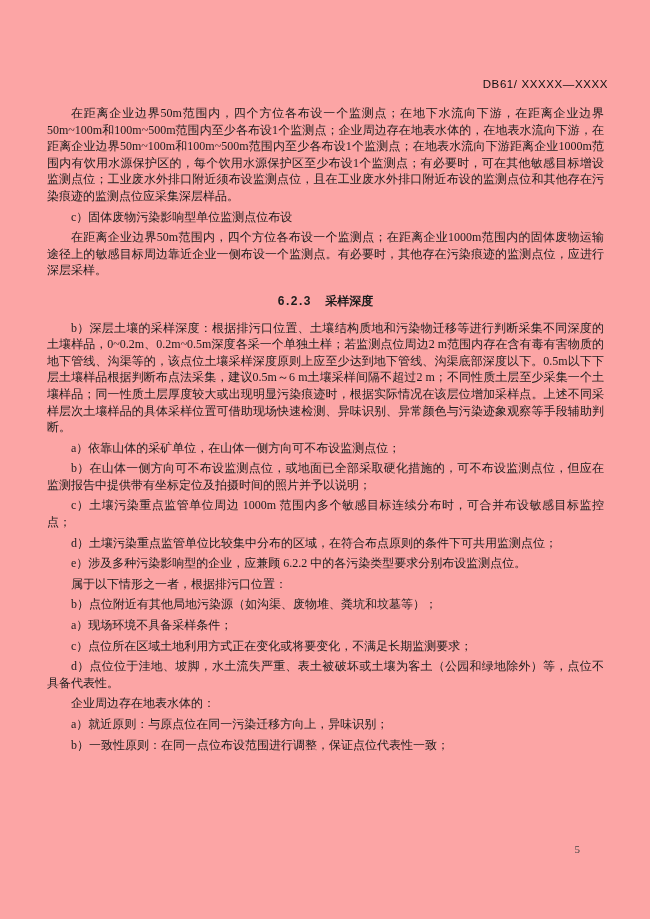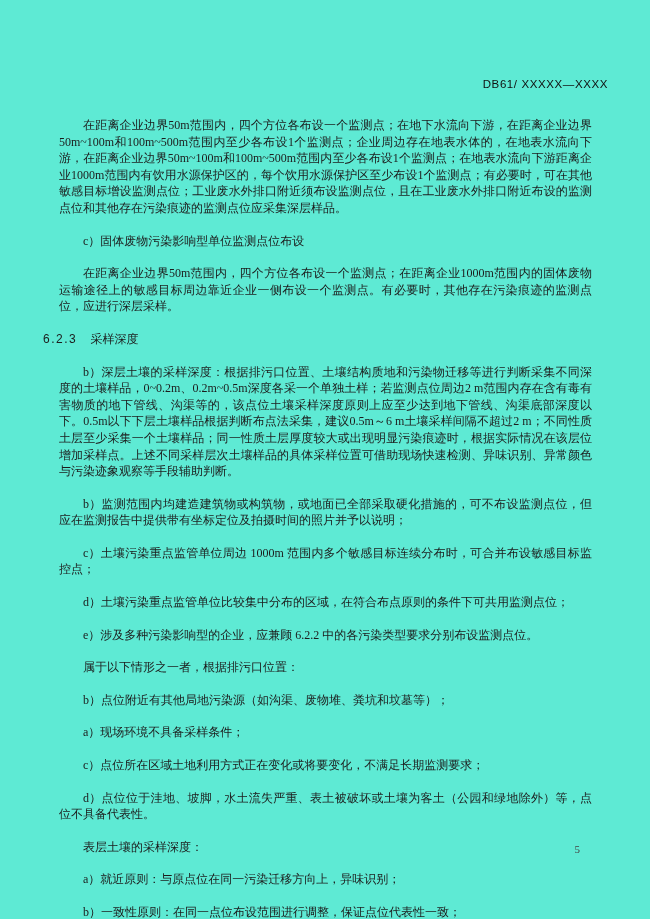--- a/index.html
+++ b/index.html
@@ -4,21 +4,21 @@
 <style>
   html, body {
     margin: 0;
     padding: 0;
     background: #ffffff;
   }
   .page {
     position: relative;
     width: 650px;
     height: 919px;
-    background: #5eead4;
+    background: #fca5a5;
     overflow: hidden;
     font-family: "Liberation Serif", "DejaVu Serif", serif;
     color: #1c1c1c;
   }
   .doc-header {
     position: absolute;
     top: 78px;
     left: 43px;
     width: 565px;
     text-align: right;
@@ -30,30 +30,30 @@
   .content {
     position: absolute;
     top: 101px;
     left: 43px;
     width: 565px;
     font-size: 12px;
     line-height: 16.6px;
     text-align: justify;
   }
   .para {
-    margin: 16px;
+    margin: 4px;
     text-indent: 2em;
   }
   .sec-heading {
     margin: 14px 0 10px 0;
     font-family: "Liberation Sans", "DejaVu Sans", sans-serif;
-    font-weight: normal;
+    font-weight: bold;
     font-size: 12px;
     line-height: 16.6px;
-    text-align: left;
+    text-align: center;
   }
   .sec-num {
     letter-spacing: 1.5px;
     margin-right: 10px;
   }
   .page-number {
     position: absolute;
     top: 843px;
     right: 70px;
     font-size: 11px;
@@ -74,32 +74,33 @@
     <p class="para">在距离企业边界50m范围内，四个方位各布设一个监测点；在距离企业1000m范围内的固体废物运输途径上的敏感目标周边靠近企业一侧布设一个监测点。有必要时，其他存在污染痕迹的监测点位，应进行深层采样。</p>
 
     <h3 class="sec-heading">
       <span class="sec-num">6.2.3</span>
       <span class="sec-title">采样深度</span>
     </h3>
 
     <p class="para">b）深层土壤的采样深度：根据排污口位置、土壤结构质地和污染物迁移等进行判断采集不同深度的土壤样品，0~0.2m、0.2m~0.5m深度各采一个单独土样；若监测点位周边2 m范围内存在含有毒有害物质的地下管线、沟渠等的，该点位土壤采样深度原则上应至少达到地下管线、沟渠底部深度以下。0.5m以下下层土壤样品根据判断布点法采集，建议0.5m～6 m土壤采样间隔不超过2 m；不同性质土层至少采集一个土壤样品；同一性质土层厚度较大或出现明显污染痕迹时，根据实际情况在该层位增加采样点。上述不同采样层次土壤样品的具体采样位置可借助现场快速检测、异味识别、异常颜色与污染迹象观察等手段辅助判断。</p>
 
 
-    <p class="para">b）监测范围内均建造建筑物或构筑物，或地面已全部采取硬化措施的，可不布设监测点位，但应在监测报告中提供带有坐标定位及拍摄时间的照片并予以说明；</p>
+    <p class="para">a）依靠山体的采矿单位，在山体一侧方向可不布设监测点位；</p>
+    <p class="para">b）在山体一侧方向可不布设监测点位，或地面已全部采取硬化措施的，可不布设监测点位，但应在监测报告中提供带有坐标定位及拍摄时间的照片并予以说明；</p>
     <p class="para">c）土壤污染重点监管单位周边 1000m 范围内多个敏感目标连续分布时，可合并布设敏感目标监控点；</p>
     <p class="para">d）土壤污染重点监管单位比较集中分布的区域，在符合布点原则的条件下可共用监测点位；</p>
     <p class="para">e）涉及多种污染影响型的企业，应兼顾 6.2.2 中的各污染类型要求分别布设监测点位。</p>
 
 
     <p class="para">属于以下情形之一者，根据排污口位置：</p>
     <p class="para">b）点位附近有其他局地污染源（如沟渠、废物堆、粪坑和坟墓等）；</p>
     <p class="para">a）现场环境不具备采样条件；</p>
     <p class="para">c）点位所在区域土地利用方式正在变化或将要变化，不满足长期监测要求；</p>
     <p class="para">d）点位位于洼地、坡脚，水土流失严重、表土被破坏或土壤为客土（公园和绿地除外）等，点位不具备代表性。</p>
-    <p class="para">表层土壤的采样深度：</p>
+    <p class="para">企业周边存在地表水体的：</p>
     <p class="para">a）就近原则：与原点位在同一污染迁移方向上，异味识别；</p>
     <p class="para">b）一致性原则：在同一点位布设范围进行调整，保证点位代表性一致；</p>
 
   </div>
 
   <div class="page-number">5</div>
 
 </div>
 
 </body></html>

